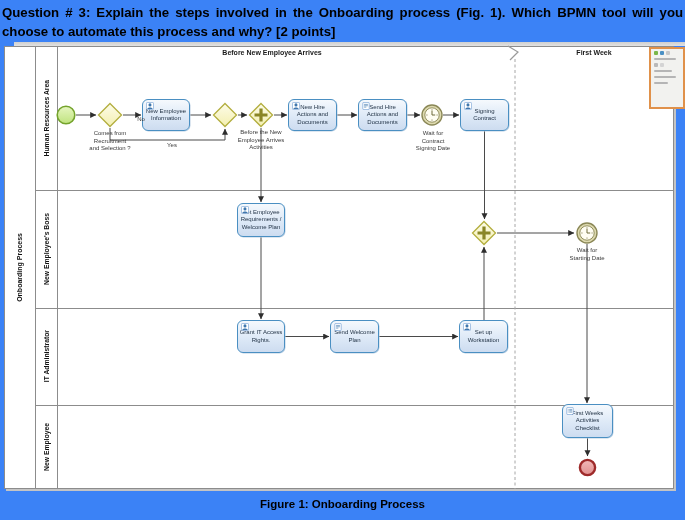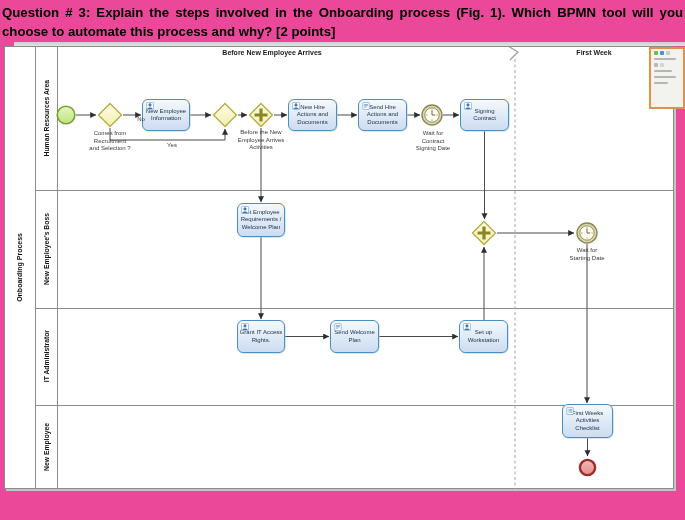--- a/index.html
+++ b/index.html
@@ -1,19 +1,19 @@
 <!DOCTYPE html>
 <html><head>
 <meta charset="utf-8">
 <style>
   * { margin:0; padding:0; box-sizing:border-box; }
   html,body { background:#fff; }
   .page {
     position:relative; width:685px; height:520px; overflow:hidden;
-    font-family:"Liberation Sans", sans-serif; background:#ec4899;
+    font-family:"Liberation Sans", sans-serif; background:#3b82f6;
   }
   
   .question { position:absolute; left:2px; top:3px; width:681px; color:#000;
     font-weight:bold; font-size:13.2px; line-height:19px; }
   .q-line1 { text-align:justify; text-align-last:justify; }
   
   .top-strip { position:absolute; left:14px; top:42px; width:671px; height:4px;
     background:linear-gradient(#cfcfcf,#e2e2e2); }
   
   .pool { position:absolute; left:4px; top:46px; width:670px; height:443px;
@@ -289,13 +289,14 @@
     <div class="pline" style="width:22px;"></div>
     <div class="prow" style="margin-top:3px;">
       <span class="psq" style="background:#b9b9b9;"></span>
       <span class="psq" style="background:#d4d4d4;"></span>
     </div>
     <div class="pline" style="width:18px; margin-top:3px;"></div>
     <div class="pline" style="width:22px; margin-top:4px;"></div>
     <div class="pline" style="width:14px; margin-top:4px;"></div>
   </div>
 
+  <div class="caption">Figure 1: Onboarding Process</div>
 </div>
 
 </body></html>

